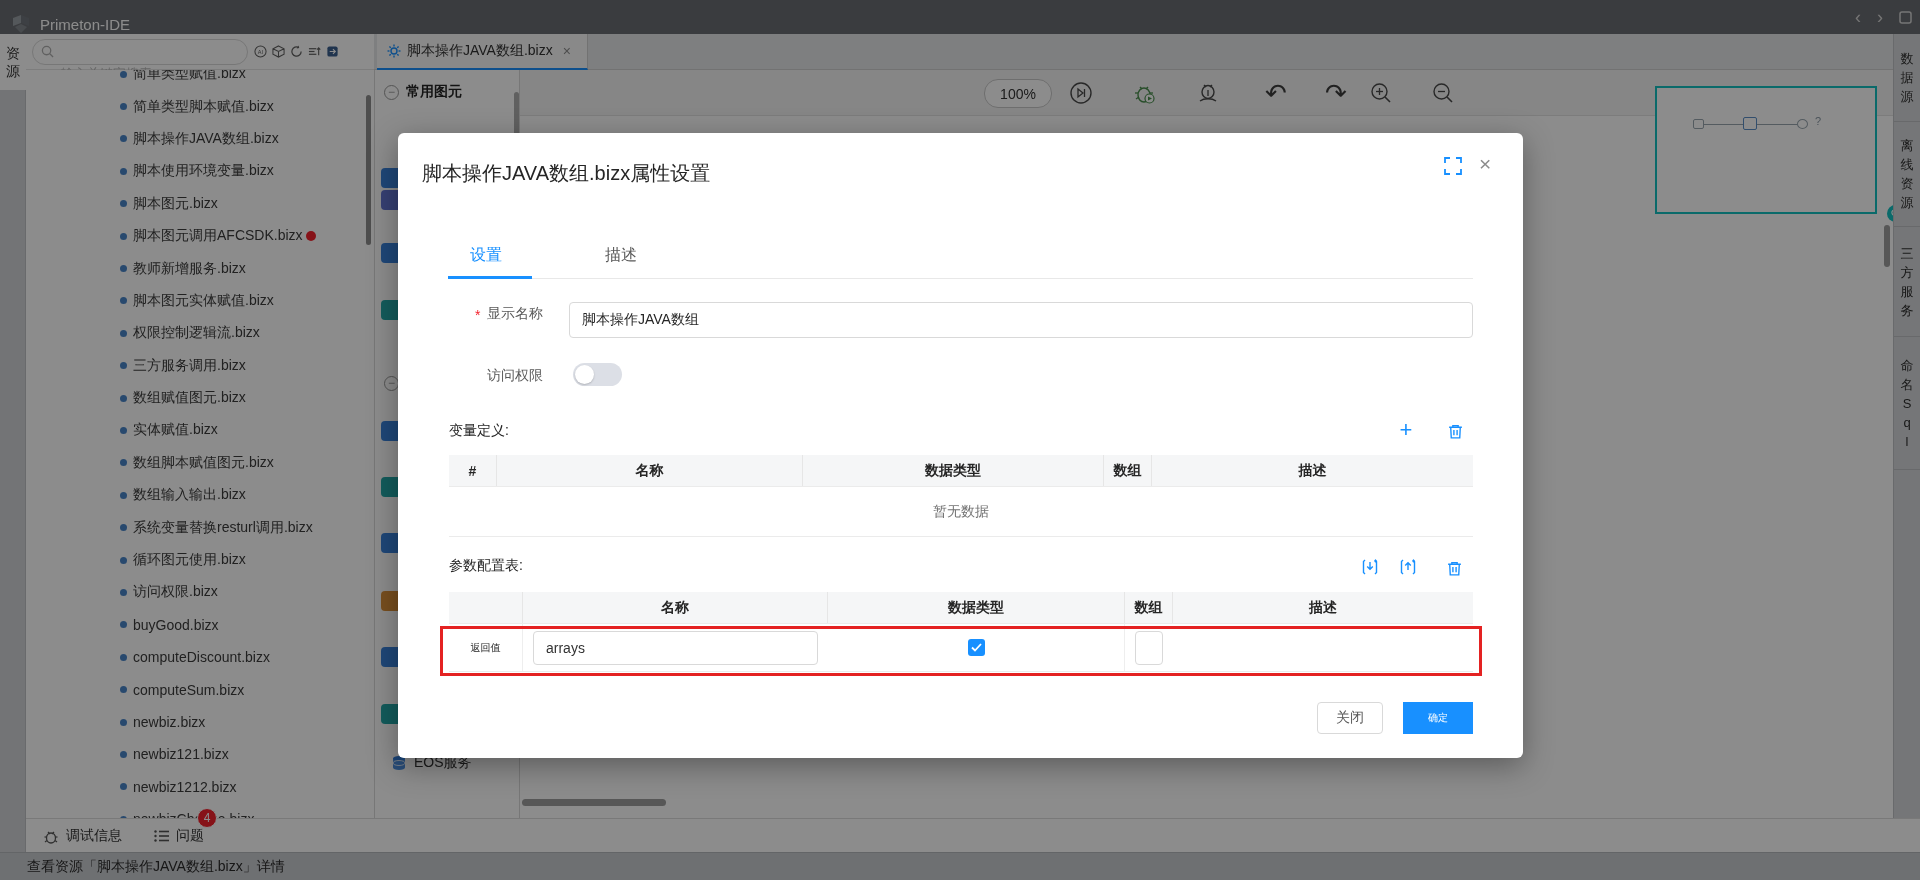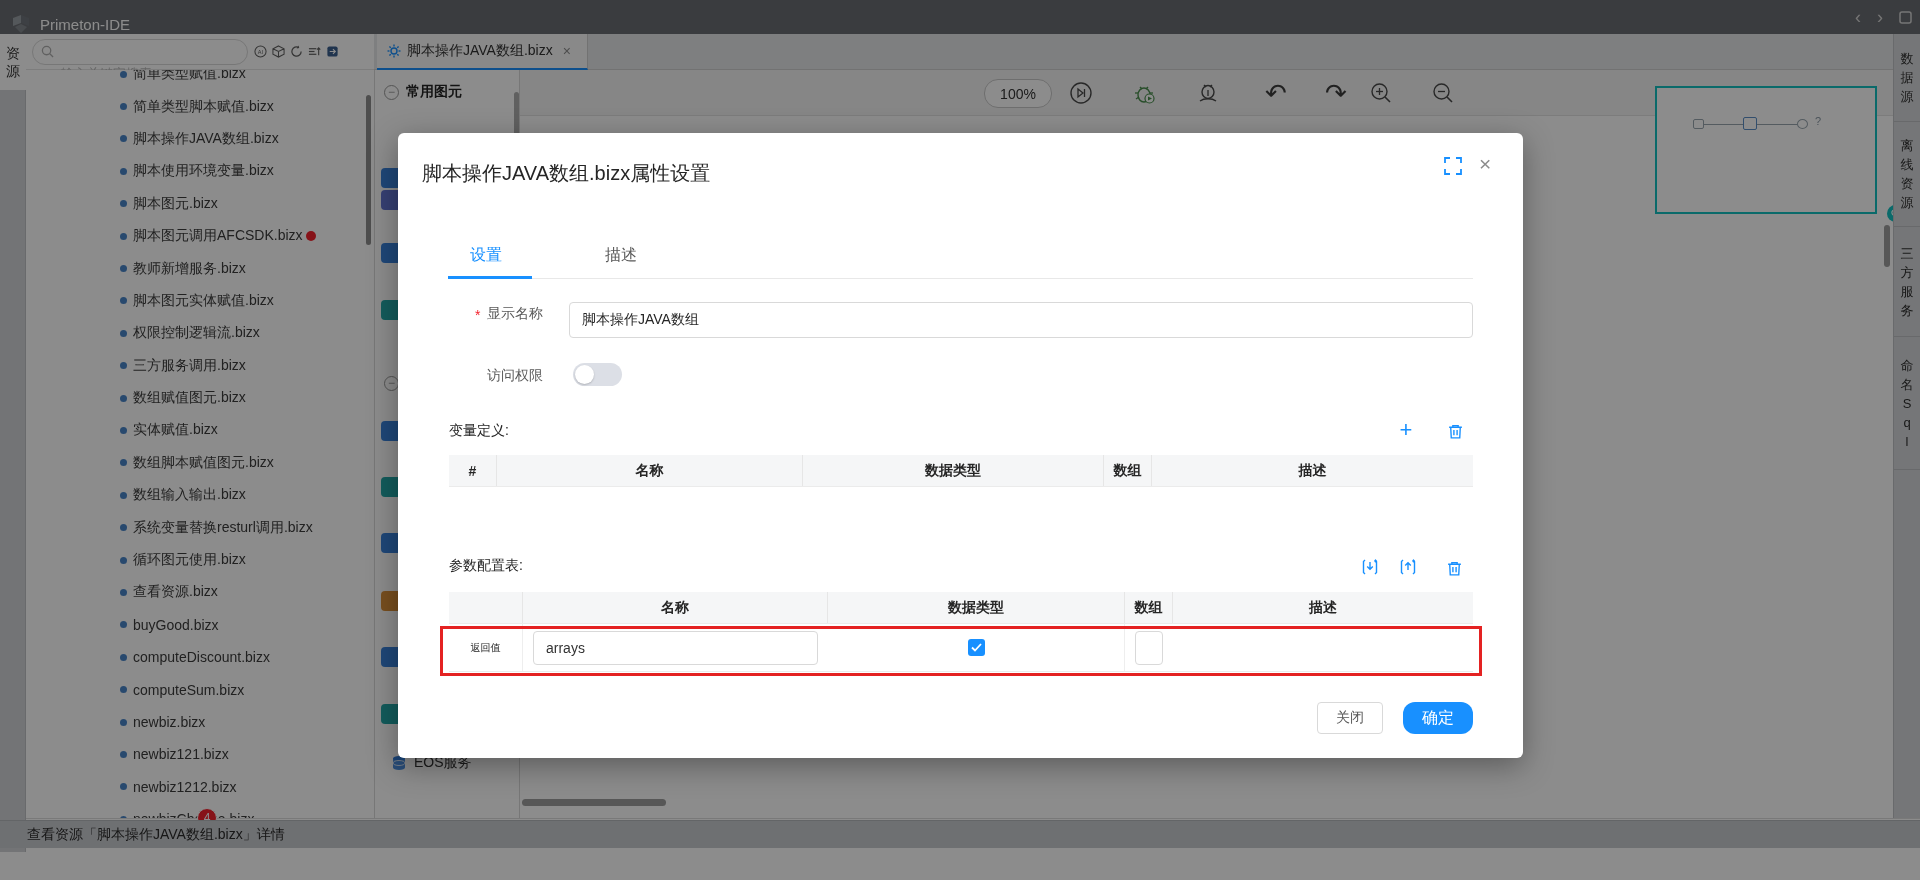--- a/index.html
+++ b/index.html
@@ -64,21 +64,21 @@
   #right-strip{position:absolute;left:1893px;top:34px;width:27px;height:818px;background:#d6d8db;border-left:1px solid #bfc1c5;}
   .right-tab{width:100%;display:flex;flex-direction:column;align-items:center;justify-content:center;gap:2px;border-bottom:1px solid #bdbfc3;cursor:pointer;padding:10px 0;}
   .right-tab span{font-size:13px;color:#2f2f2f;line-height:17px;}
 
   
   #bottom-toolbar{position:absolute;left:26px;top:818px;width:1894px;height:34px;background:#fff;border-top:1px solid #dcdcdc;}
   #debug-info{position:absolute;left:17px;top:0;height:34px;display:flex;align-items:center;gap:6px;cursor:pointer;}
   #issues{position:absolute;left:128px;top:0;height:34px;display:flex;align-items:center;gap:6px;cursor:pointer;}
   .bb-label{font-size:14px;color:#333;}
   #issues-badge{position:absolute;left:171px;top:-11px;min-width:20px;height:20px;border-radius:10px;background:#f5222d;color:#fff;font-size:12px;display:flex;align-items:center;justify-content:center;border:1px solid #fff;}
-  #statusbar{position:absolute;left:0;top:820px;width:1920px;height:28px;background:#c9ccd0;border-top:1px solid #b5b8bc;display:flex;align-items:center;}
+  #statusbar{position:absolute;left:0;top:852px;width:1920px;height:28px;background:#c9ccd0;border-top:1px solid #b5b8bc;display:flex;align-items:center;}
   #status-text{margin-left:27px;font-size:14px;color:#2b2b2b;}
 
   
   #dim-overlay{position:absolute;left:0;top:0;width:1920px;height:880px;background:rgba(0,0,0,0.45);z-index:50;}
 
   
   #modal{position:absolute;left:398px;top:133px;width:1125px;height:625px;background:#fff;border-radius:6px;box-shadow:0 8px 30px rgba(0,0,0,.35);z-index:100;}
   #modal-title{position:absolute;left:24px;top:27px;font-size:20px;color:#262626;}
   #modal-expand{position:absolute;left:1046px;top:24px;width:18px;height:18px;cursor:pointer;}
   #modal-close{position:absolute;left:1081px;top:20px;font-size:21px;color:#8c8c8c;cursor:pointer;line-height:1;}
@@ -115,21 +115,21 @@
   #t2-row{position:absolute;left:51px;top:491px;width:1024px;height:48px;display:grid;grid-template-columns:74px 305px 297px 48px 1fr;border-bottom:1px solid #ebebeb;}
   #t2-row .bc{display:flex;align-items:center;justify-content:center;}
   #t2-row .bc.b{border-right:1px solid #eee;}
   #param-label-cell{font-size:10px;color:#262626;}
   .cell-input{width:calc(100% - 20px);height:34px;border:1px solid #d9d9d9;border-radius:4px;font-size:14px;color:#333;padding:0 12px;outline:none;}
   #param-type-select{width:calc(100% - 20px);height:34px;border:1px solid #d9d9d9;border-radius:4px;display:flex;align-items:center;padding:0 12px;font-size:14px;color:#333;cursor:pointer;position:relative;}
   #param-type-select .chev{position:absolute;right:12px;top:12px;width:8px;height:8px;border-right:1.5px solid #b0b0b0;border-bottom:1.5px solid #b0b0b0;transform:rotate(45deg) translateY(-2px);}
   #param-array-checkbox{width:17px;height:17px;border-radius:3px;background:#1890ff;display:flex;align-items:center;justify-content:center;cursor:pointer;}
 
   #btn-close{position:absolute;left:919px;top:569px;width:66px;height:32px;border:1px solid #d9d9d9;border-radius:4px;background:#fff;font-size:14px;color:#595959;cursor:pointer;}
-  #btn-confirm{position:absolute;left:1005px;top:569px;width:70px;height:32px;border:none;border-radius:12px;background:#1890ff;font-size:16px;color:#fff;cursor:pointer;}
+  #btn-confirm{position:absolute;left:1005px;top:569px;width:70px;height:32px;border:none;border-radius:0;background:#1890ff;font-size:10px;color:#fff;cursor:pointer;}
 
   #red-highlight{position:absolute;left:440px;top:626px;width:1042px;height:50px;border:3px solid #e42222;z-index:120;pointer-events:none;}
 </style>
 </head>
 <body>
 
 <div id="stage">
 
   <div id="titlebar">
     <svg width="22" height="22" viewBox="0 0 22 22" style="margin-left:10px;">
@@ -246,21 +246,21 @@
         <div class="file-item">
           <span class="file-dot"></span>
           <span class="file-name">系统变量替换resturl调用.bizx</span>
         </div>
         <div class="file-item">
           <span class="file-dot"></span>
           <span class="file-name">循环图元使用.bizx</span>
         </div>
         <div class="file-item">
           <span class="file-dot"></span>
-          <span class="file-name">查看资源.bizx</span>
+          <span class="file-name">访问权限.bizx</span>
         </div>
         <div class="file-item">
           <span class="file-dot"></span>
           <span class="file-name">buyGood.bizx</span>
         </div>
         <div class="file-item">
           <span class="file-dot"></span>
           <span class="file-name">computeDiscount.bizx</span>
         </div>
         <div class="file-item">
@@ -488,20 +488,21 @@
           <path d="M2 4 L14 4 M5.5 4 L5.5 2.5 L10.5 2.5 L10.5 4 M3.5 4 L4 14 L12 14 L12.5 4 M6.5 6.5 L6.5 11.5 M9.5 6.5 L9.5 11.5" fill="none" stroke="#1890ff" stroke-width="1.3"></path>
         </svg>
     </span>
     <div class="grid-header" id="t1-header">
         <div class="hc">#</div>
         <div class="hc">名称</div>
         <div class="hc">数据类型</div>
         <div class="hc">数组</div>
         <div class="hc">描述</div>
       </div>
+    <div id="t1-empty">暂无数据</div>
 
     <span class="section-label" id="params-label">参数配置表:</span>
     <span class="blue-ic" id="params-import">
       <svg width="18" height="18" viewBox="0 0 18 18">
           <path d="M4 2 L2.5 3.5 L2.5 14.5 L4 16 M14 2 L15.5 3.5 L15.5 14.5 L14 16" fill="none" stroke="#1890ff" stroke-width="1.4"></path>
           <path d="M9 4 L9 11 M6.2 8.5 L9 11.3 L11.8 8.5" fill="none" stroke="#1890ff" stroke-width="1.4"></path>
           <path d="M13 3 L16 3 M14.5 1.5 L14.5 4.5" stroke="#1890ff" stroke-width="1.2"></path>
         </svg>
     </span>
     <span class="blue-ic" id="params-export">

